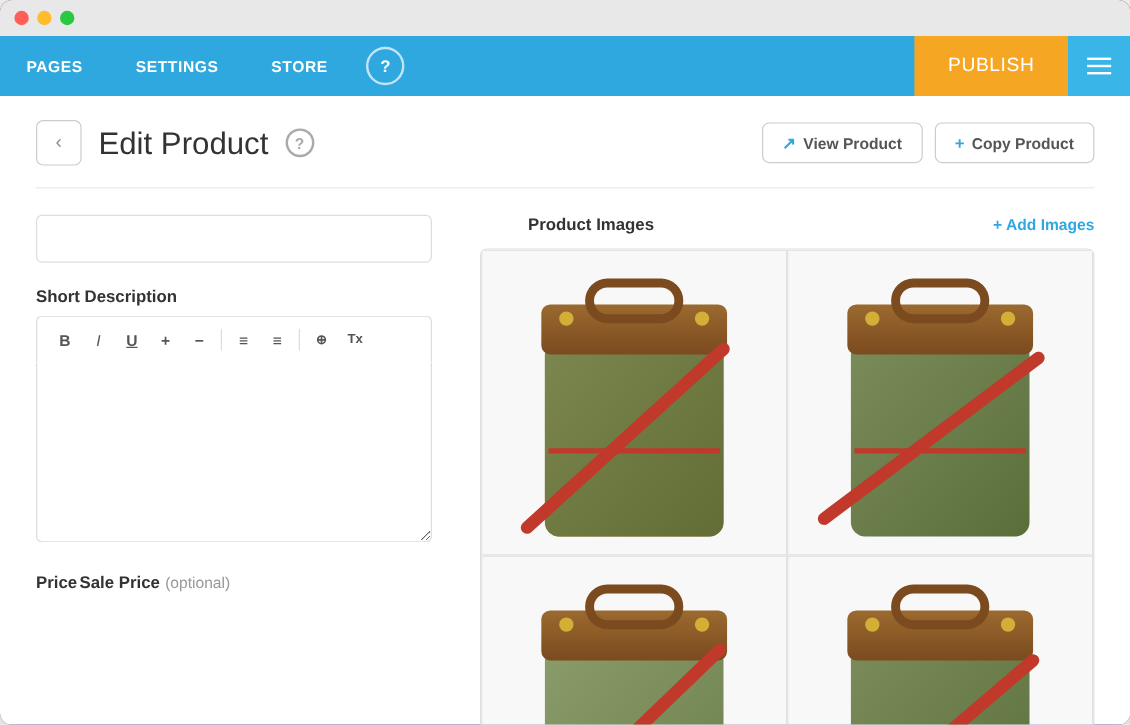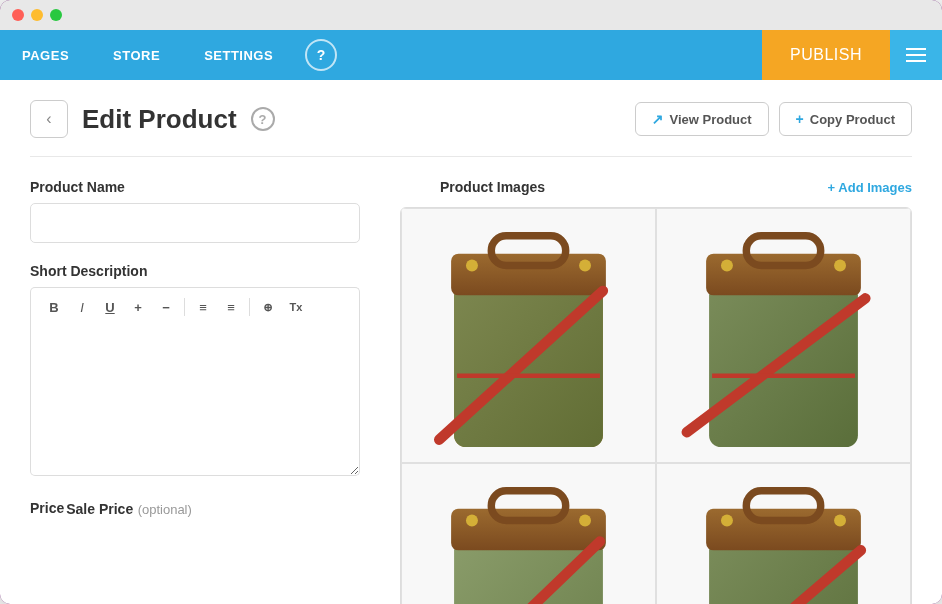--- a/index.html
+++ b/index.html
@@ -138,21 +138,21 @@
       display: flex;
       align-items: center;
       justify-content: center;
       cursor: pointer;
       background: #fff;
       color: #888;
       font-size: 16px;
     }
     .page-title {
       font-size: 26px;
-      font-weight: 700;
+      font-weight: 400;
       color: #333;
     }
     .help-circle {
       width: 24px; height: 24px;
       border: 2px solid #aaa;
       border-radius: 50%;
       display: flex;
       align-items: center;
       justify-content: center;
       color: #aaa;
@@ -337,22 +337,22 @@
 
   <div class="title-bar">
     <div class="traffic-light tl-red"></div>
     <div class="traffic-light tl-yellow"></div>
     <div class="traffic-light tl-green"></div>
   </div>
 
   <div class="navbar">
     <div class="nav-items">
       <div class="nav-item">PAGES</div>
+      <div class="nav-item">SETTINGS</div>
       <div class="nav-item">STORE</div>
-      <div class="nav-item">SETTINGS</div>
       <div class="nav-help">?</div>
     </div>
     <div class="nav-right">
       <button class="publish-btn">PUBLISH</button>
       <button class="hamburger-btn">
         <div class="hamburger-icon">
           <span></span>
             <span></span>
             <span></span>
         </div>
@@ -378,21 +378,20 @@
           <span>Copy Product</span>
         </button>
       </div>
     </div>
 
     <hr class="divider">
 
     <div class="form-layout">
 
       <div class="form-left">
-        <div class="field-label">Product Name</div>
         <input type="text" class="text-input" placeholder="" style="">
 
         <div class="field-label">Short Description</div>
         <div class="rte-toolbar">
           <button class="rte-btn">B</button>
           <button class="rte-btn italic">I</button>
           <button class="rte-btn underline">U</button>
           <button class="rte-btn">+</button>
           <button class="rte-btn">−</button>
           <div class="rte-separator"></div>

